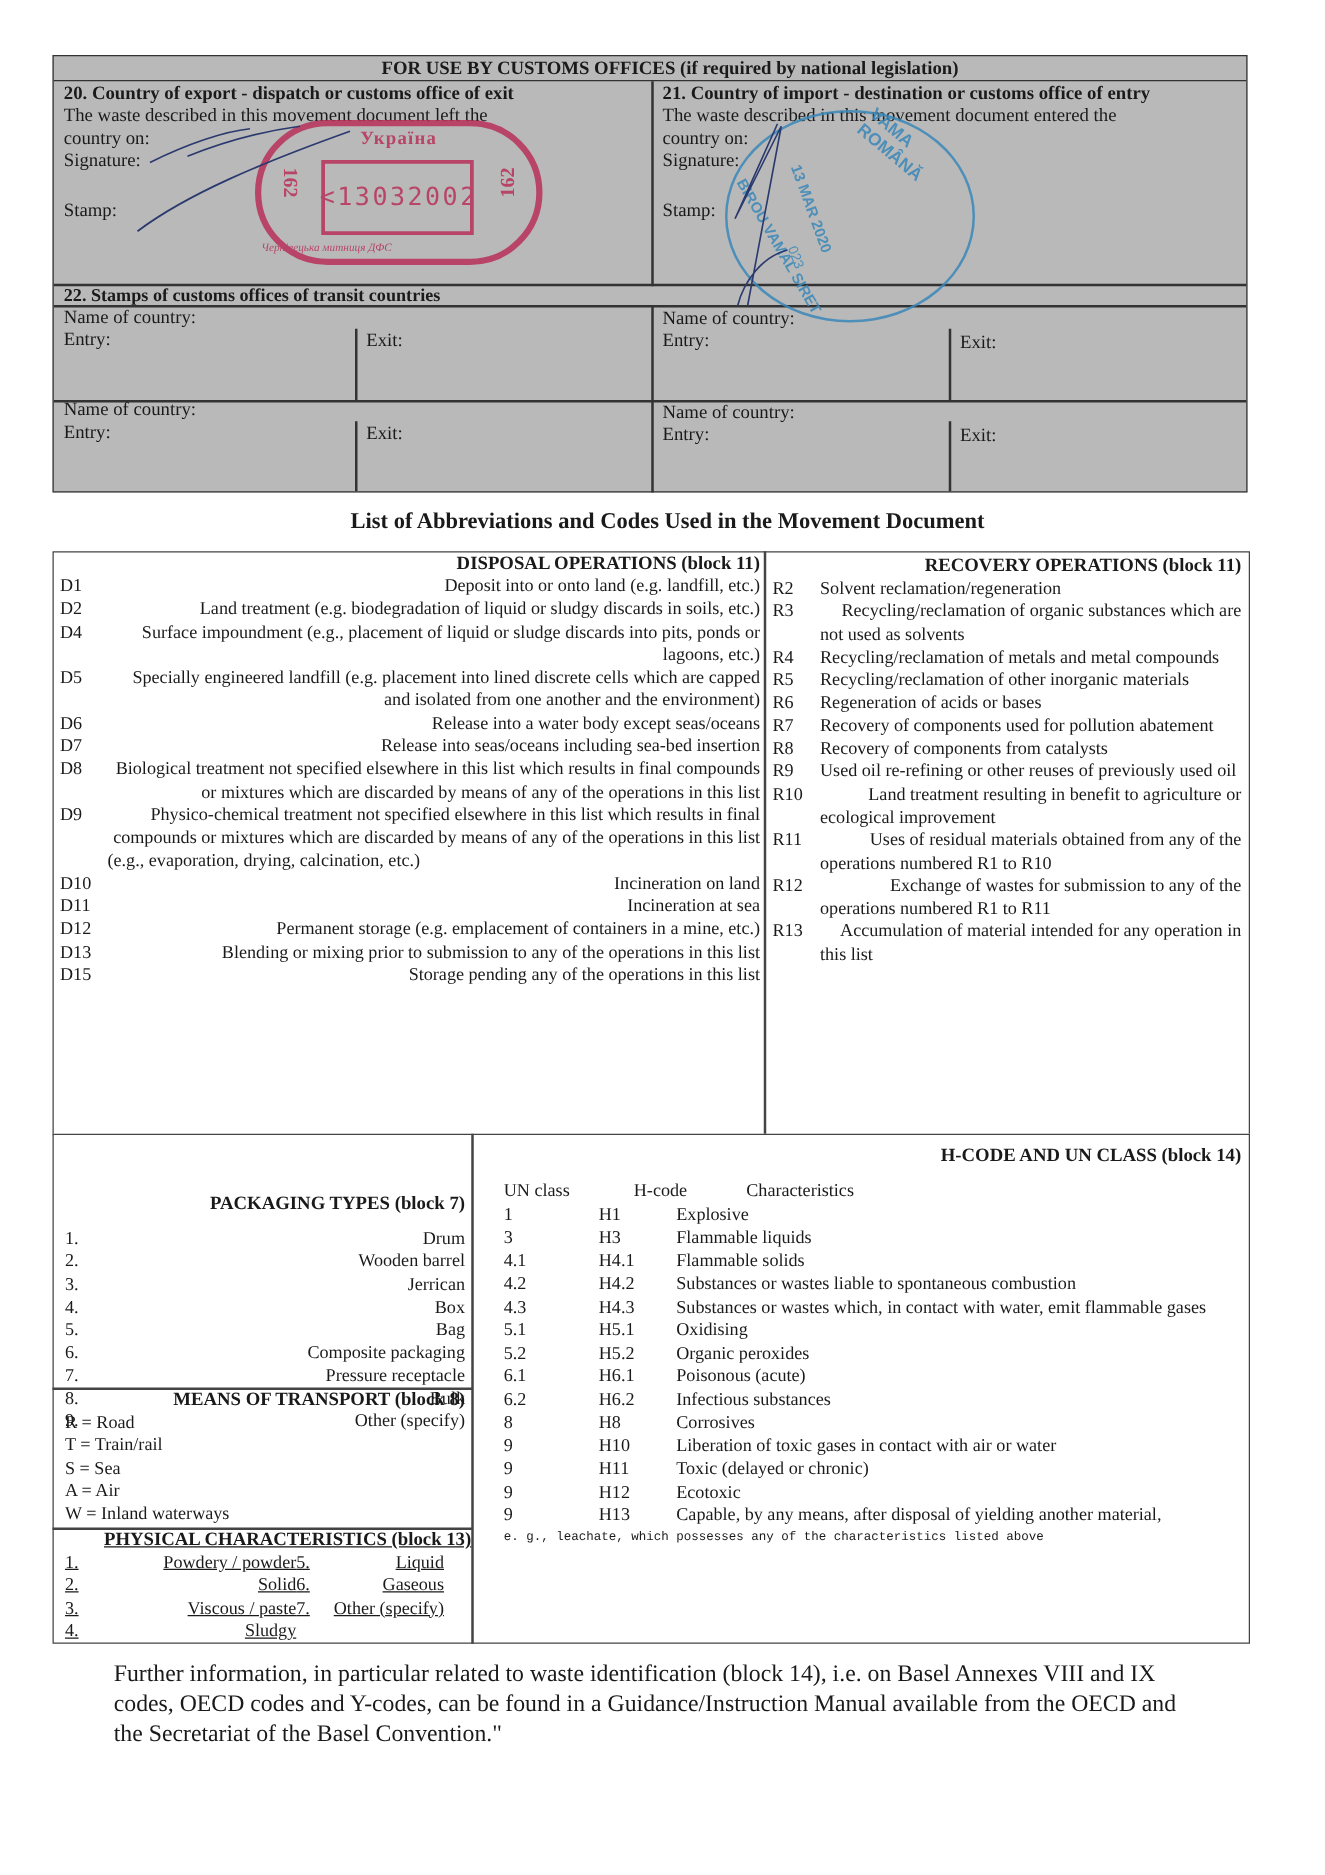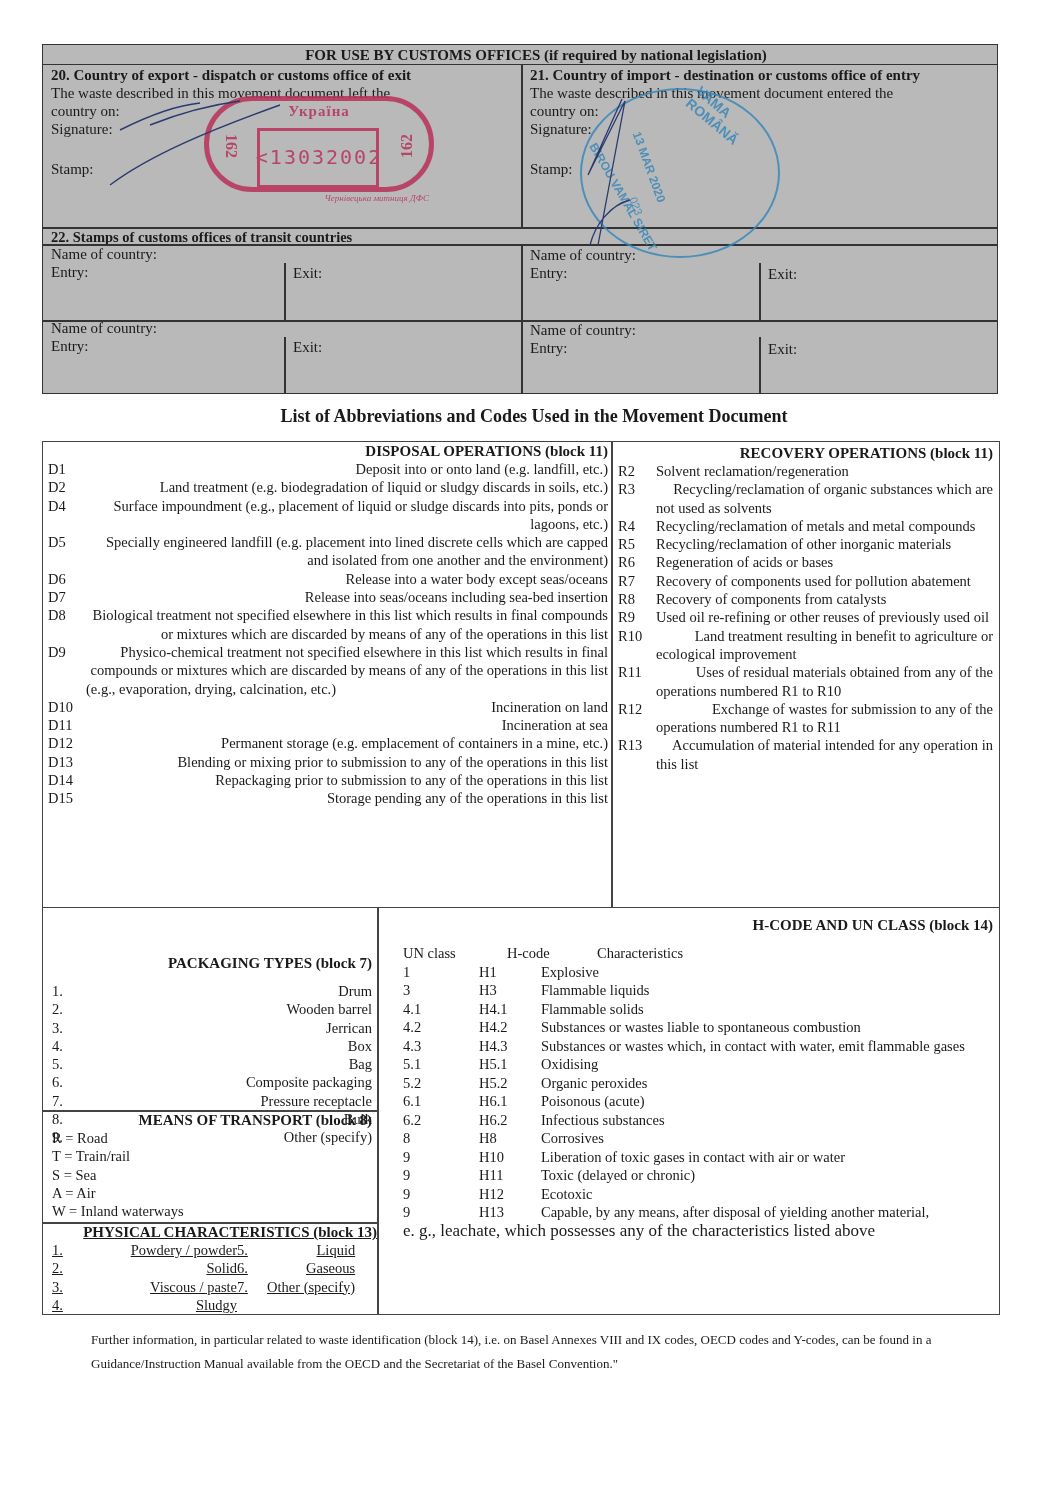--- a/index.html
+++ b/index.html
@@ -23,27 +23,27 @@
   .sec-title { font-weight: bold; font-size: 15px; line-height: 18px; text-align: right; }
   .row { display: flex; font-size: 14.5px; line-height: 18.3px; }
   .row .code { width: 38px; flex: none; }
   .row .txt { flex: 1; text-align: right; }
   .just { text-align: justify; text-align-last: left; }
   .num { width: 30px; flex: none; }
   .hrow { display: flex; font-size: 14.5px; line-height: 18.5px; }
   .hrow .c1 { width: 76px; flex: none; }
   .hrow .c2 { width: 62px; flex: none; }
   .hrow .c3 { flex: 1; }
-  .footer { left: 91px; top: 1328px; width: 860px; font-size: 13px; line-height: 24px; }
-  .stamp-ua { left: 204px; top: 96px; width: 230px; height: 96px; border: 5px solid #b8315a;
+  .footer { left: 91px; top: 1328px; width: 860px; font-size: 19px; line-height: 24px; }
+  .stamp-ua { left: 204px; top: 96px; width: 230px; height: 116px; border: 5px solid #b8315a;
               border-radius: 58px; box-sizing: border-box; opacity: 0.85; }
   .stamp-ua .inner { position: absolute; left: 48px; top: 27px; width: 122px; height: 60px; border: 3px solid #b8315a; box-sizing: border-box; }
   .stamp-ua .country { position: absolute; left: 0; width: 100%; top: 2px; text-align: center; color: #b8315a; font-weight: bold; font-size: 15px; letter-spacing: 1px; }
   .stamp-ua .code { position: absolute; left: 0; width: 100%; top: 44px; text-align: center; color: #b8315a; font-family: "DejaVu Sans Mono", monospace; font-size: 20px; letter-spacing: 2px; }
-  .stamp-ua .office { position: absolute; left: 0; width: 100%; top: 92px; text-align: right; color: #b8315a; font-style: italic; font-size: 9px; }
+  .stamp-ua .office { position: absolute; left: 0; width: 100%; top: 92px; text-align: left; color: #b8315a; font-style: italic; font-size: 9px; }
   .stamp-ua .side { position: absolute; top: 36px; color: #b8315a; font-weight: bold; font-size: 16px; }
   .stamp-ro { left: 580px; top: 88px; width: 200px; height: 170px; border: 2px solid #3b88b8; border-radius: 50%; box-sizing: border-box; opacity: 0.85; }
   .stamp-ro .t { position: absolute; color: #3b88b8; font-family: "Liberation Sans", sans-serif; font-weight: bold; }
 </style>
 </head>
 <body>
 
 <div class="abs customs">
   <div class="hdr">FOR USE BY CUSTOMS OFFICES (if required by national legislation)</div>
 
@@ -167,24 +167,20 @@
         <div class="code">D11</div>
         <div class="txt">Incineration at sea</div>
       </div>
       <div class="row">
         <div class="code">D12</div>
         <div class="txt">Permanent storage (e.g. emplacement of containers in a mine, etc.)</div>
       </div>
       <div class="row">
         <div class="code">D13</div>
         <div class="txt">Blending or mixing prior to submission to any of the operations in this list</div>
-      </div>
-      <div class="row">
-        <div class="code">D14</div>
-        <div class="txt">Repackaging prior to submission to any of the operations in this list</div>
       </div>
       <div class="row">
         <div class="code">D15</div>
         <div class="txt">Storage pending any of the operations in this list</div>
       </div>
     </div>
 </div>
 
 <div class="abs" style="left:618px; top:444px; width:375px;">
   <div class="sec-title">RECOVERY OPERATIONS (block 11)</div>
@@ -408,16 +404,16 @@
         <div class="c1">9</div>
         <div class="c2">H12</div>
         <div class="c3 just">Ecotoxic</div>
       </div>
       <div class="hrow">
         <div class="c1">9</div>
         <div class="c2">H13</div>
         <div class="c3 just">Capable, by any means, after disposal of yielding another material,</div>
       </div>
     </div>
-  <div style="font-size:17px; line-height:18.5px;">e. g., leachate, which possesses any of the characteristics listed above</div>
+  <div style="font-size:10px; line-height:18.5px;font-family:Liberation Mono, monospace;">e. g., leachate, which possesses any of the characteristics listed above</div>
 </div>
 
 <div class="abs footer">Further information, in particular related to waste identification (block 14), i.e. on Basel Annexes VIII and IX codes, OECD codes and Y-codes, can be found in a Guidance/Instruction Manual available from the OECD and the Secretariat of the Basel Convention."</div>
 
 </body></html>

